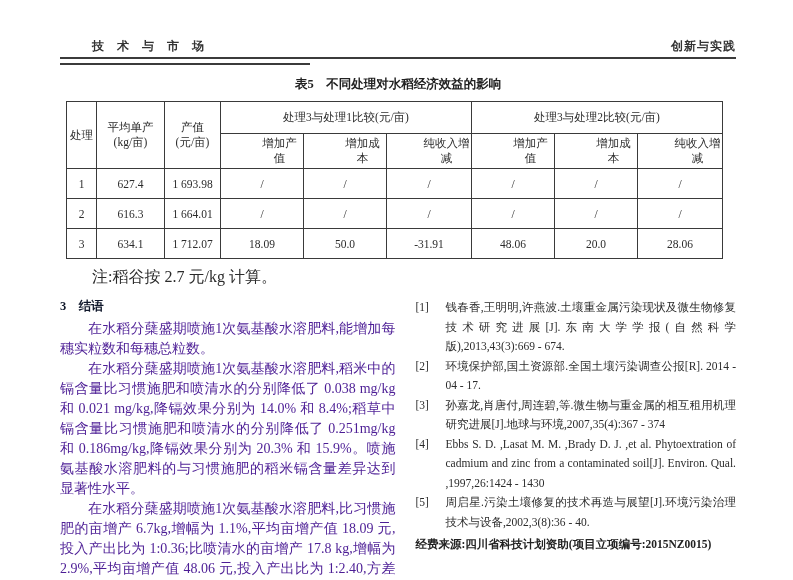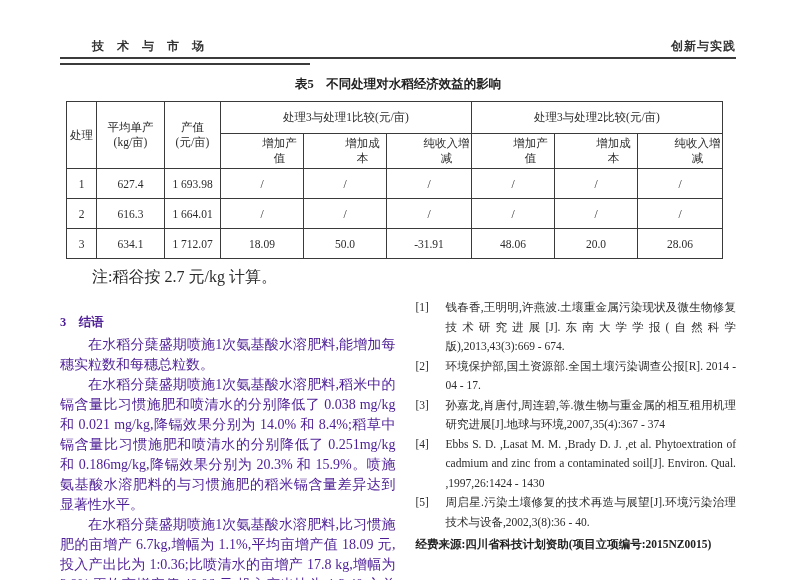--- a/index.html
+++ b/index.html
@@ -41,21 +41,21 @@
   .unit{ display:block; }
 
   
   .note{ font-size:16px; margin:8px 0 0 32px; color:#2b2b2b; }
 
   
   .columns{ display:flex; gap:20px; margin-top:10px; }
   .col-left{ width:337px; }
   .col-right{ width:322px; }
 
-  .sec-heading{ font-weight:bold; font-size:12.5px; margin:16px 0 4px 0; color:#4c1d95; }
+  .sec-heading{ font-weight:bold; font-size:12.5px; margin:0 0 4px 0; color:#0f172a; }
   .col-left p{
     font-size:14px; line-height:20px; text-indent:2em; text-align:justify; color:#4c1d95;
   }
 
   .ref-heading{ font-weight:bold; font-size:12px; margin:2px 0 3px 0; color:#222; }
   .ref{ display:flex; font-size:11.5px; line-height:19.5px; }
   .ref .marker{ width:30px; flex-shrink:0; }
   .ref .rtext{ flex:1; text-align:justify; }
   .funding{ font-weight:bold; font-size:11.5px; line-height:20px; margin-top:2px; color:#222; }
 </style>

